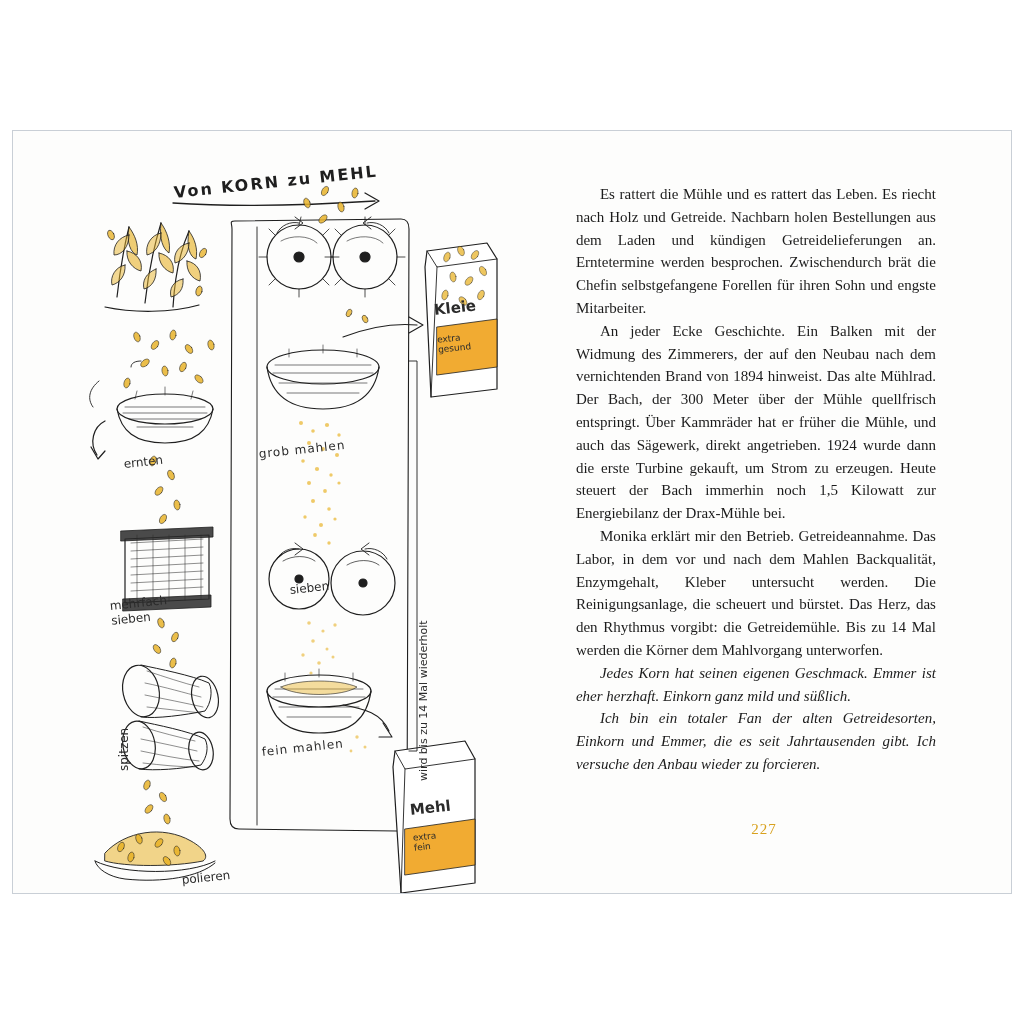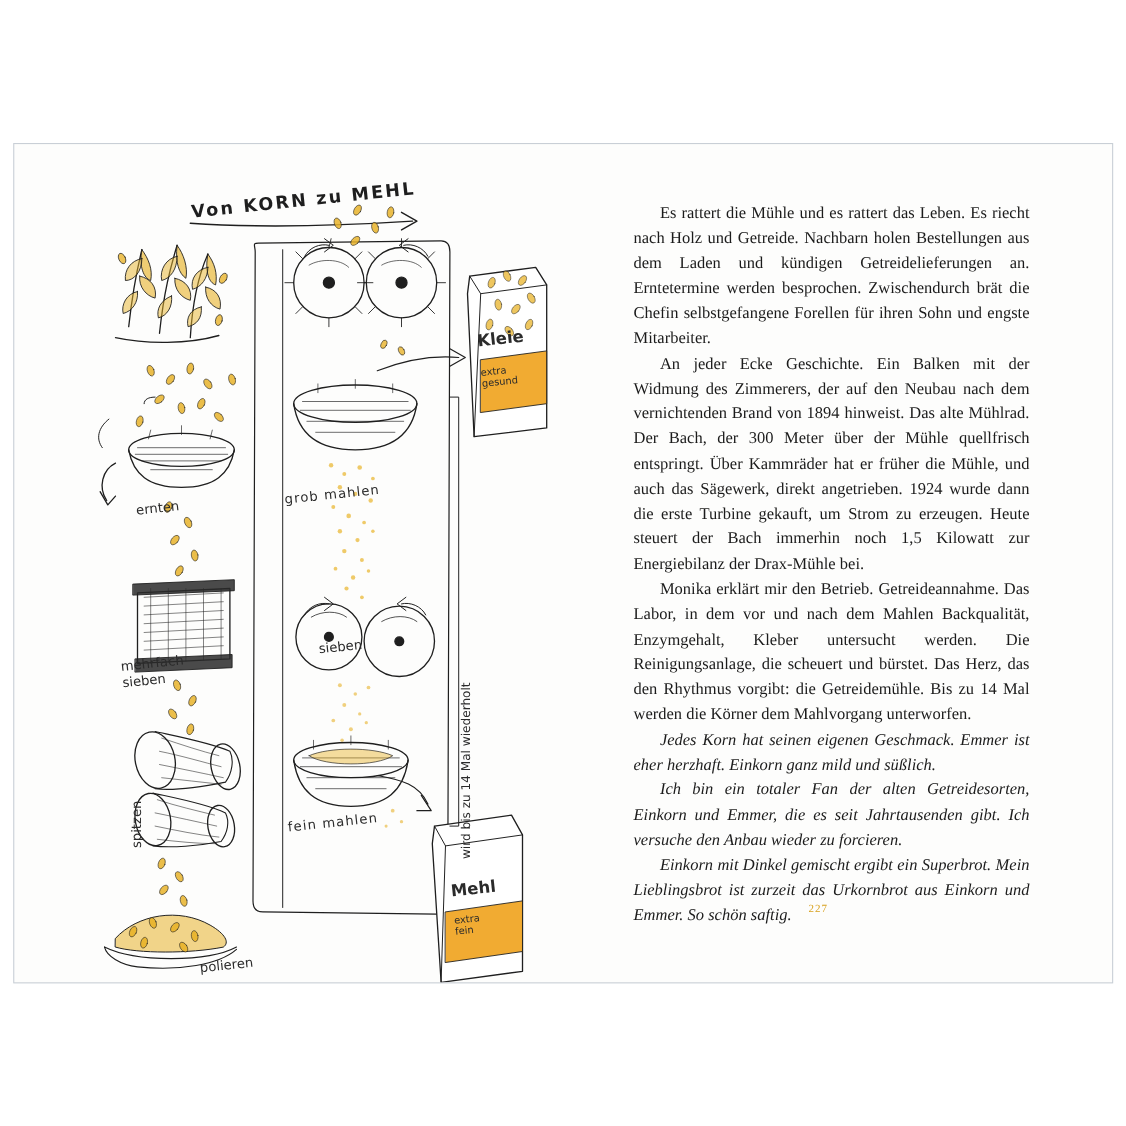--- a/index.html
+++ b/index.html
@@ -51,26 +51,26 @@
   }
   .textcol p {
     margin: 0;
     text-indent: 1.6em;
   }
   .textcol p.italic {
     font-style: italic;
   }
   .folio {
     position: absolute;
-    left: 12px;
+    left: 32px;
     top: 690px;
     width: 360px;
     text-align: center;
     font-family: "Liberation Serif", serif;
-    font-size: 10px;
+    font-size: 15px;
     letter-spacing: 1px;
     color: #d8a11e;
   }
 
   
   .illo {
     position: absolute;
     left: 0; top: 0;
     width: 100%; height: 100%;
   }
@@ -398,19 +398,18 @@
       </div>
     </div>
 
     <div class="page-right">
       <div class="textcol">
         <p>Es rattert die Mühle und es rattert das Leben. Es riecht nach Holz und Getreide. Nachbarn holen Bestellungen aus dem Laden und kündigen Getreidelieferungen an. Erntetermine werden besprochen. Zwischendurch brät die Chefin selbstgefangene Forellen für ihren Sohn und engste Mitarbeiter.</p>
         <p>An jeder Ecke Geschichte. Ein Balken mit der Widmung des Zimmerers, der auf den Neubau nach dem vernichtenden Brand von 1894 hinweist. Das alte Mühlrad. Der Bach, der 300 Meter über der Mühle quellfrisch entspringt. Über Kammräder hat er früher die Mühle, und auch das Sägewerk, direkt angetrieben. 1924 wurde dann die erste Turbine gekauft, um Strom zu erzeugen. Heute steuert der Bach immerhin noch 1,5 Kilowatt zur Energiebilanz der Drax-Mühle bei.</p>
         <p>Monika erklärt mir den Betrieb. Getreideannahme. Das Labor, in dem vor und nach dem Mahlen Backqualität, Enzymgehalt, Kleber untersucht werden. Die Reinigungsanlage, die scheuert und bürstet. Das Herz, das den Rhythmus vorgibt: die Getreidemühle. Bis zu 14 Mal werden die Körner dem Mahlvorgang unterworfen.</p>
         <p class="italic">Jedes Korn hat seinen eigenen Geschmack. Emmer ist eher herzhaft. Einkorn ganz mild und süßlich.</p>
         <p class="italic">Ich bin ein totaler Fan der alten Getreidesorten, Einkorn und Emmer, die es seit Jahrtausenden gibt. Ich versuche den Anbau wieder zu forcieren.</p>
-        <p class="italic">Einkorn mit Dinkel gemischt ergibt ein Superbrot. Mein Lieblingsbrot ist zurzeit das Urkornbrot aus Einkorn und Emmer. So schön saftig.</p>
       </div>
       <div class="folio">227</div>
     </div>
 
   </div>
 </div>
 
 </body></html>

